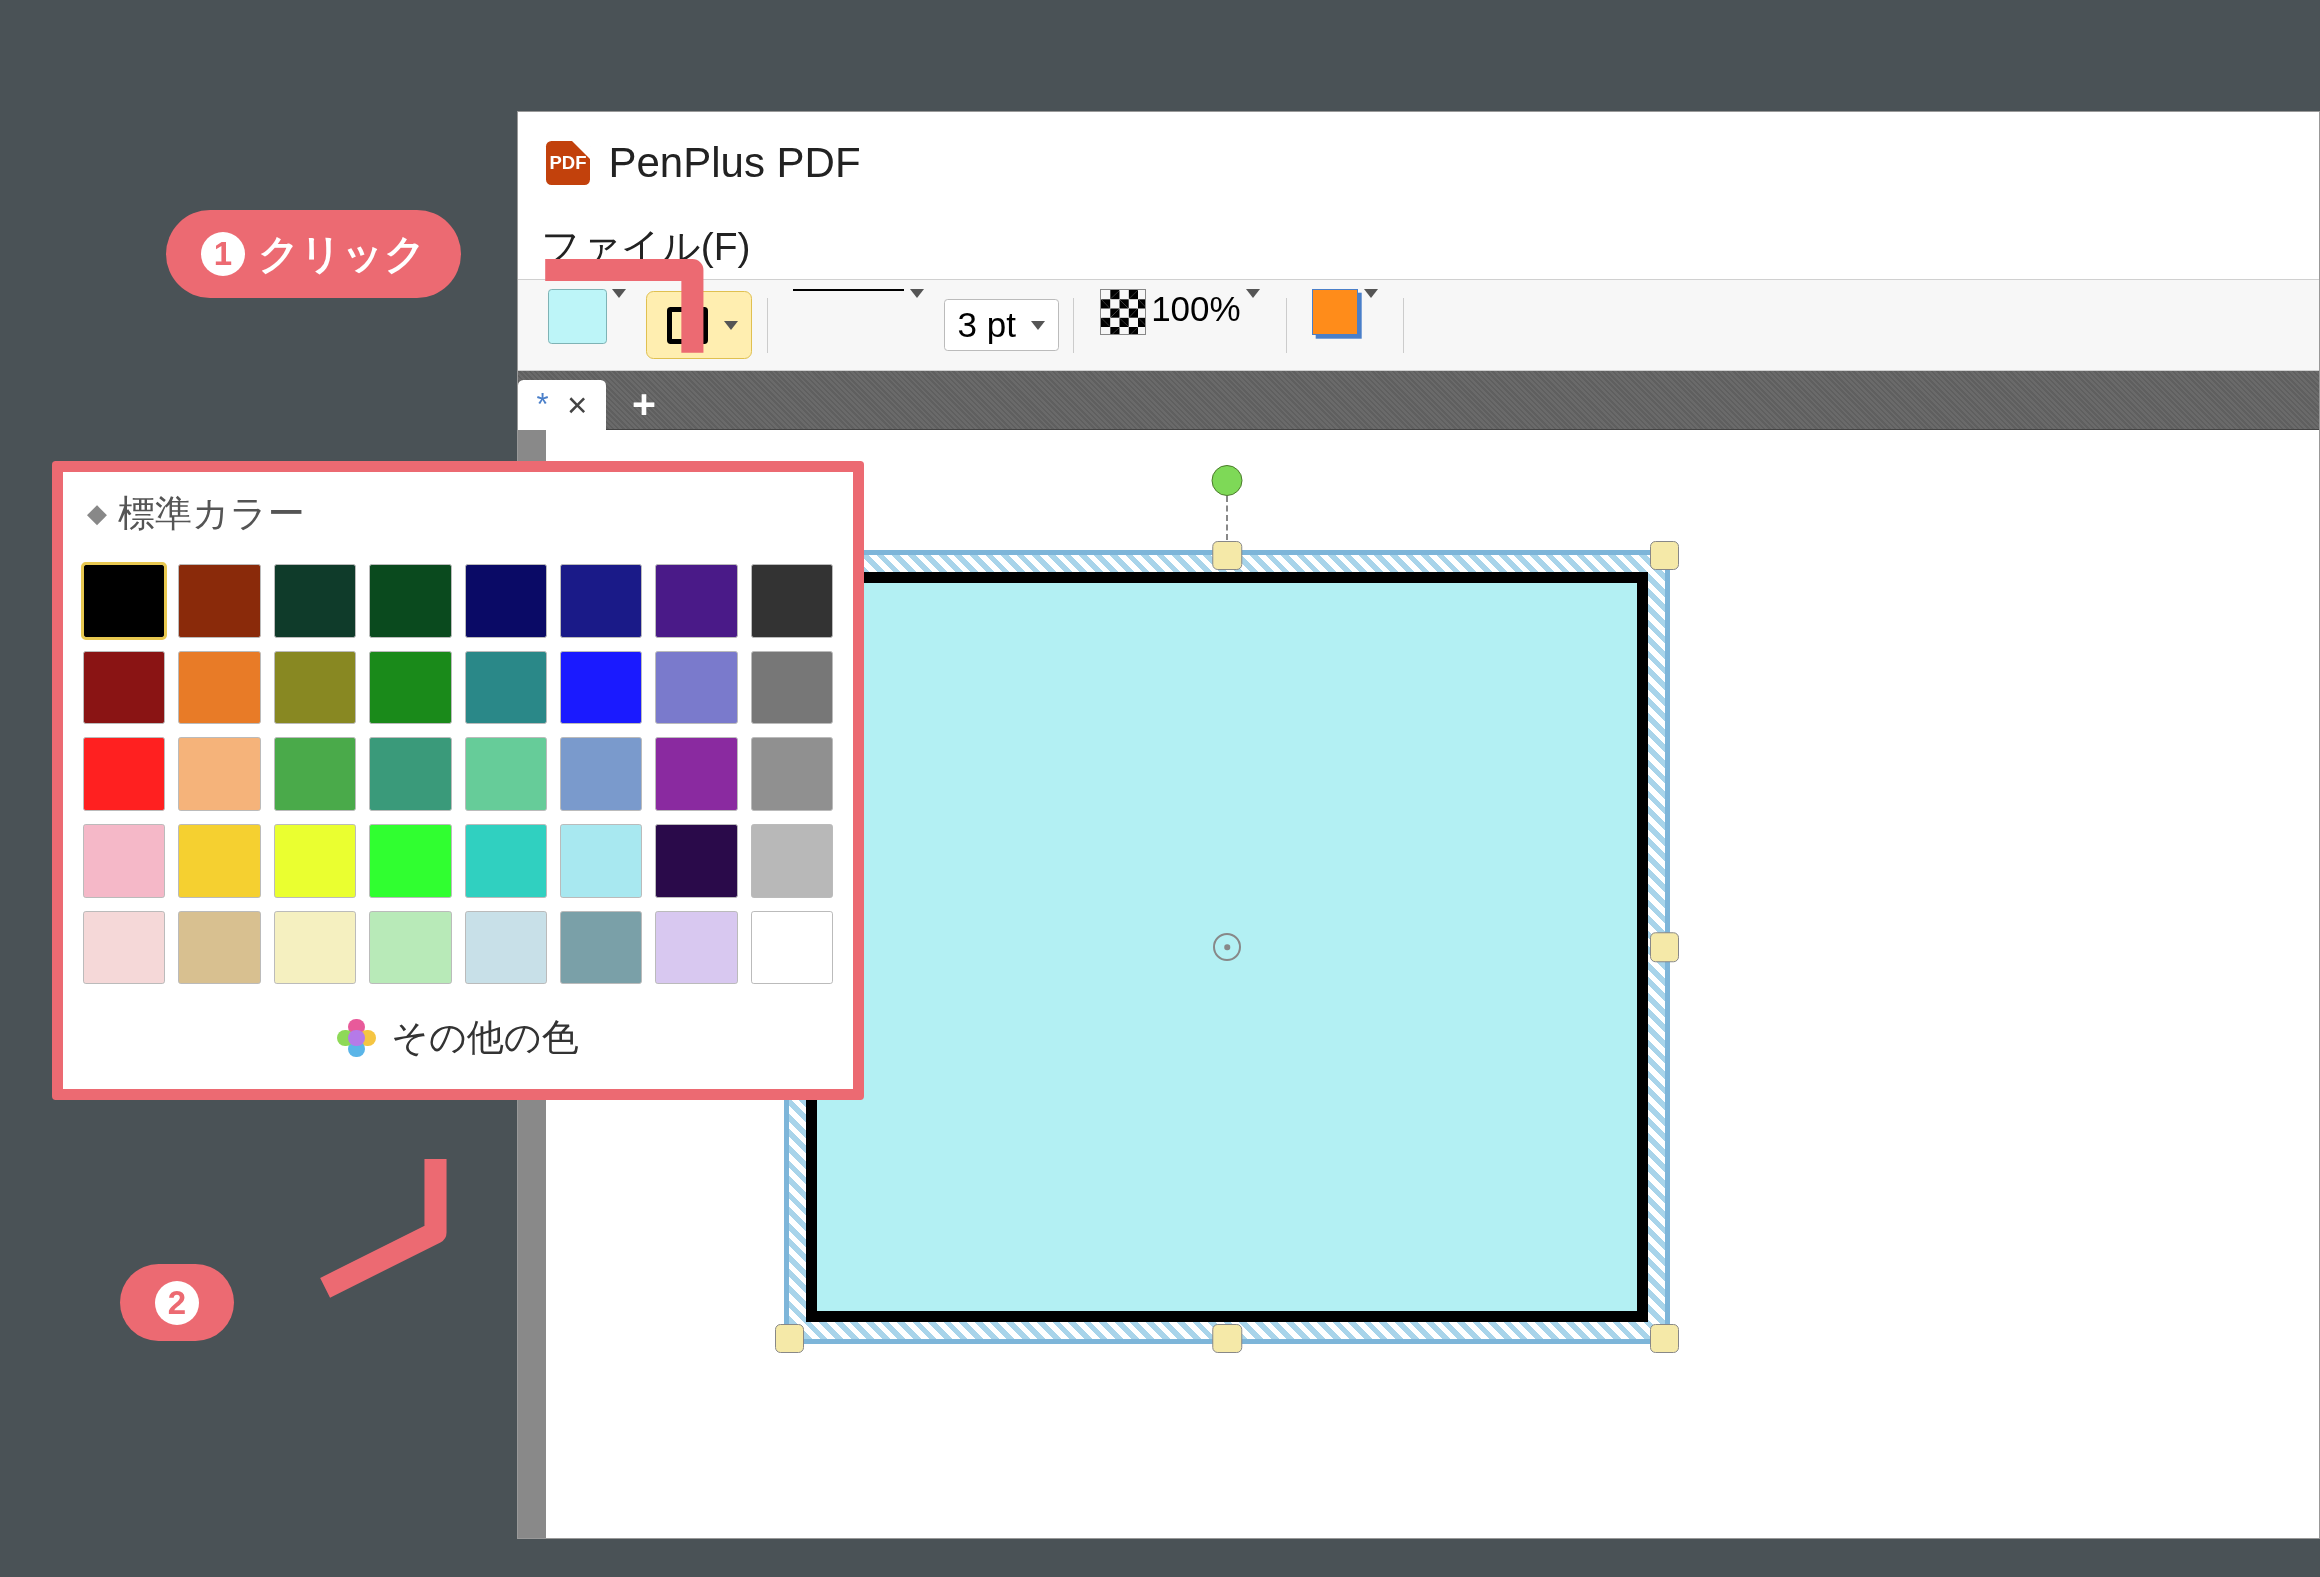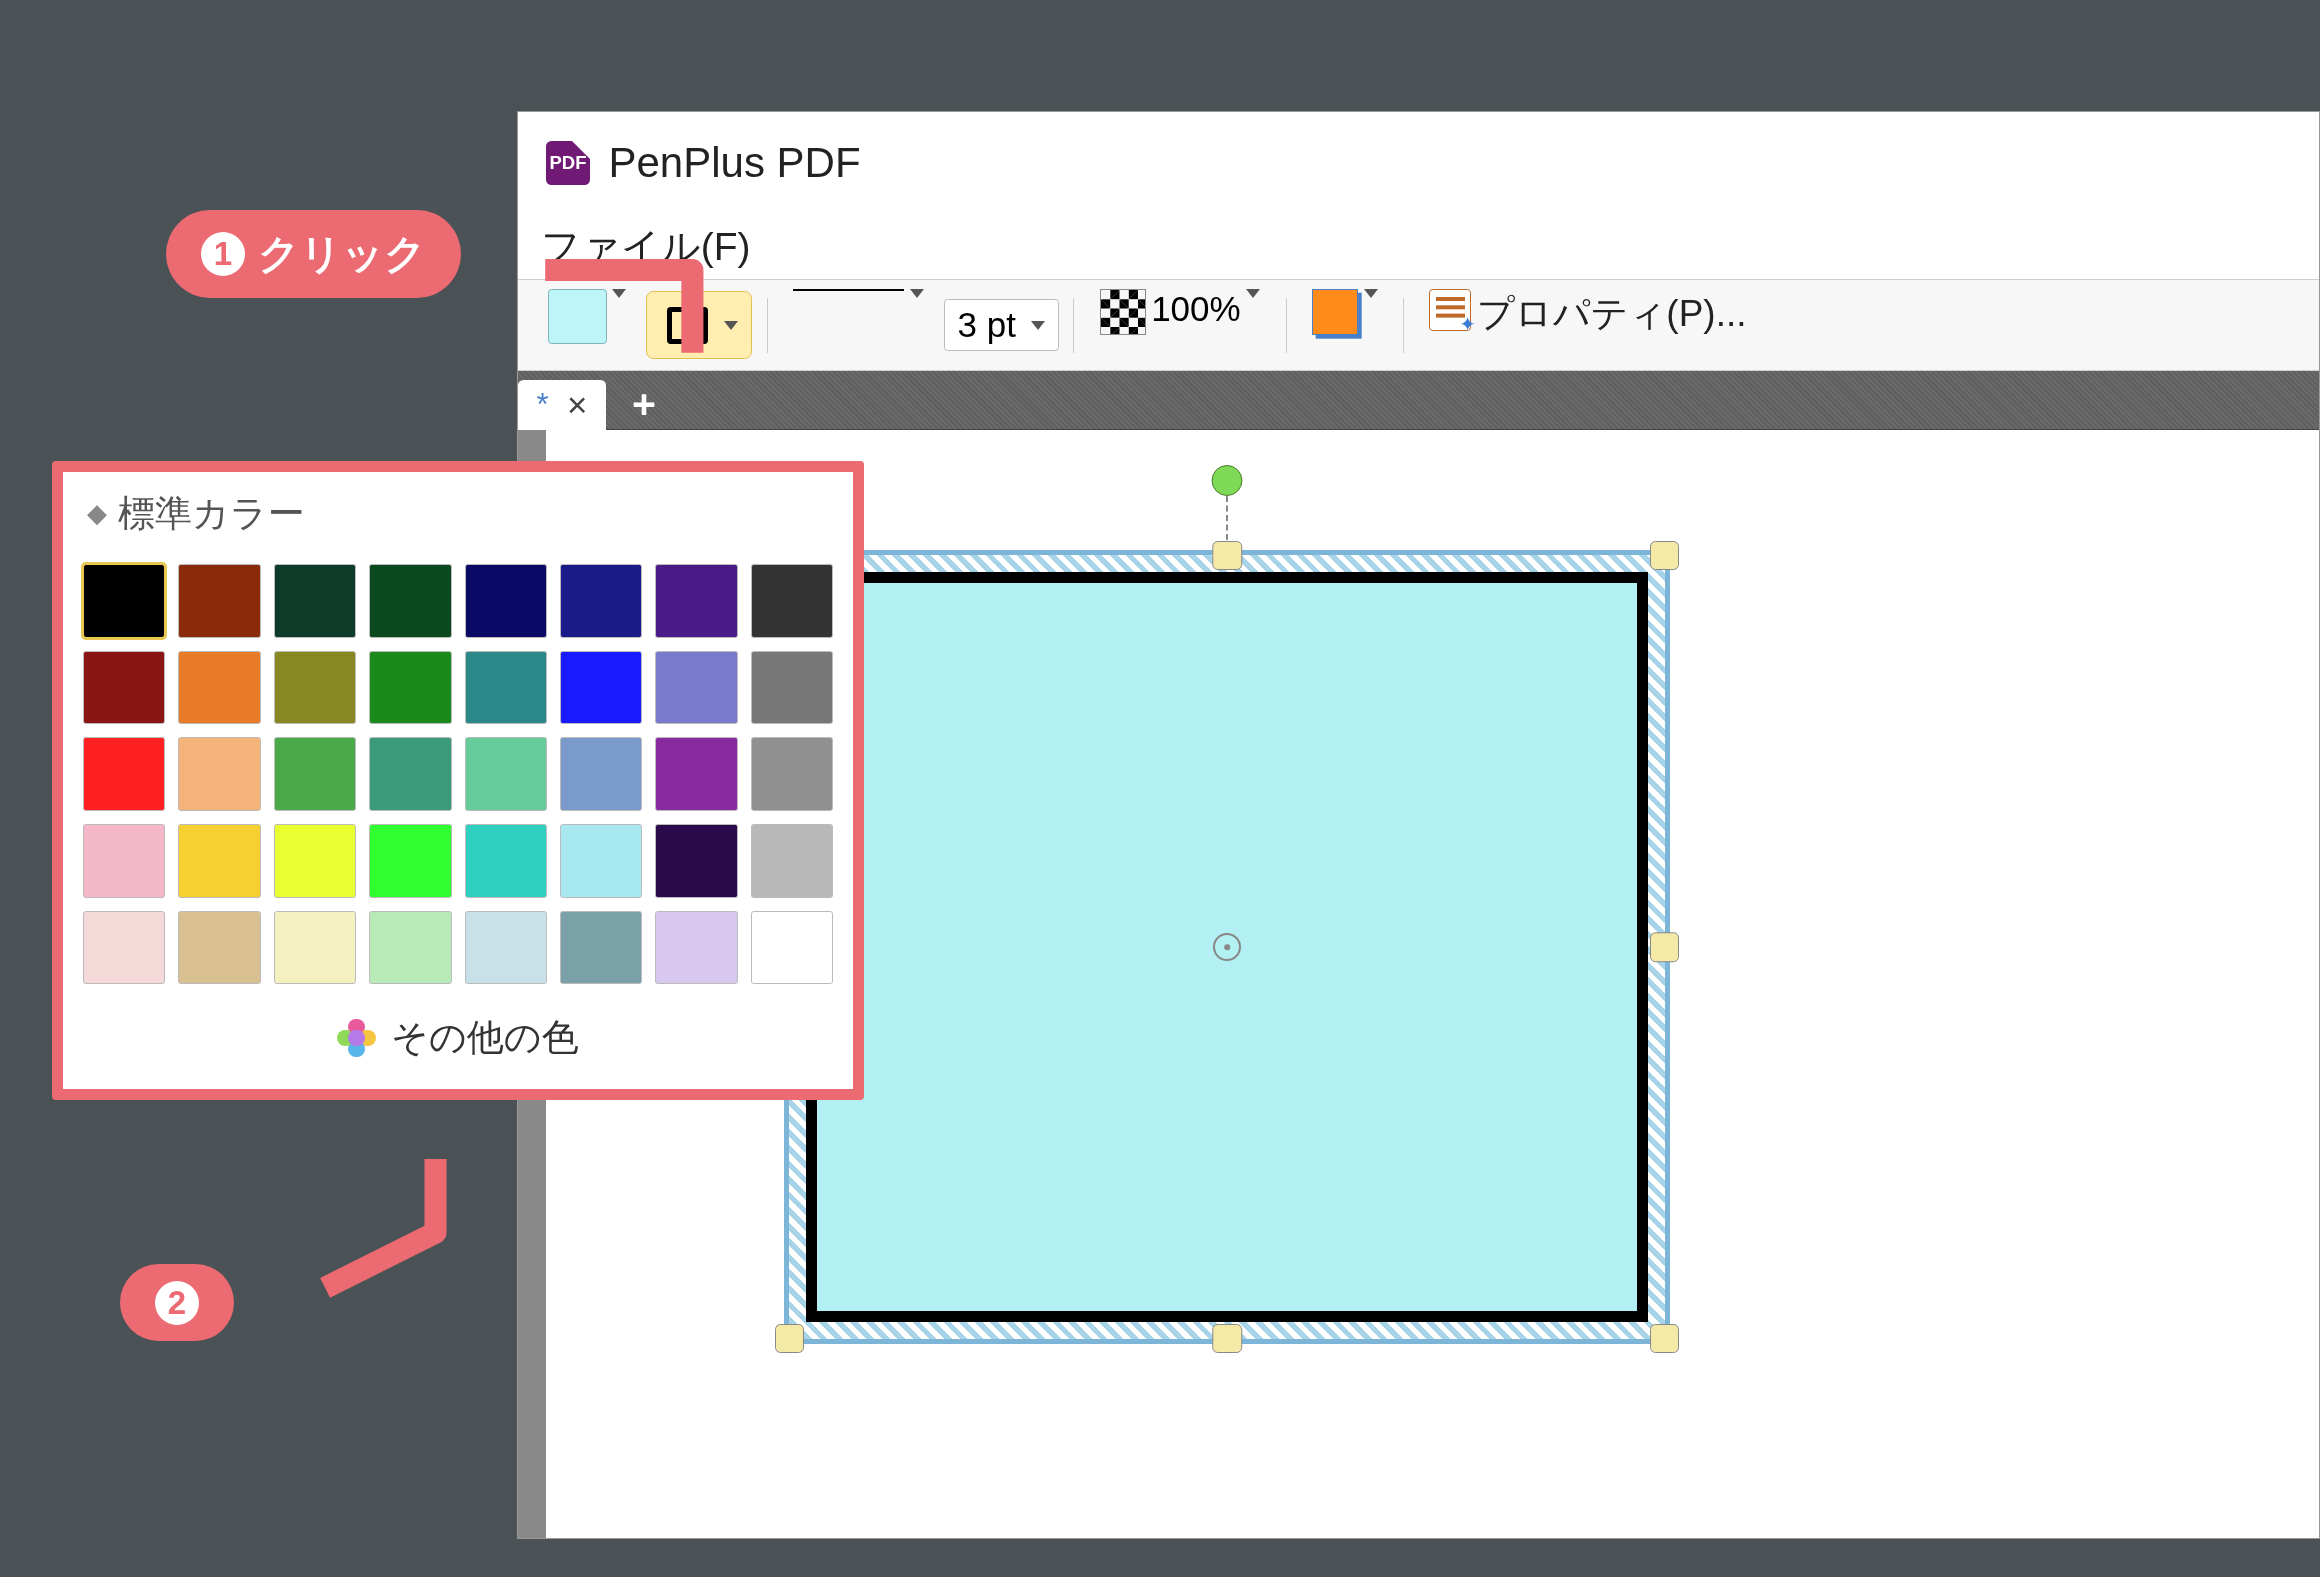--- a/index.html
+++ b/index.html
@@ -24,21 +24,21 @@
   .titlebar {
     display: flex;
     align-items: center;
     height: 102px;
     padding: 0 28px;
     gap: 18.5px;
     background: #fff;
   }
   .pdf-icon {
     width: 44px; height: 44px;
-    background: #701a75;
+    background: #c2410c;
     border-radius: 5.5px;
     display: flex; align-items: center; justify-content: center;
     color: #fff; font-size: 18.5px; font-weight: bold;
     position: relative;
   }
   .pdf-icon::before {
     content: "";
     position: absolute;
     right: 0; top: 0;
     border-width: 9.2px;
@@ -433,24 +433,20 @@
 
     <div class="tb-sep"></div>
 
     <div class="tb-group">
       <div class="blend-swatch"></div>
       <div class="dropdown-caret"></div>
     </div>
 
     <div class="tb-sep"></div>
 
-    <div class="tb-group">
-      <div class="prop-icon"></div>
-      <span class="prop-label">プロパティ(P)...</span>
-    </div>
   </div>
 
   <div class="tabbar">
     <div class="tab">
       <span class="tab-dirty">*</span>
       <span class="tab-close">×</span>
     </div>
     <div class="tab-add">+</div>
   </div>
 

